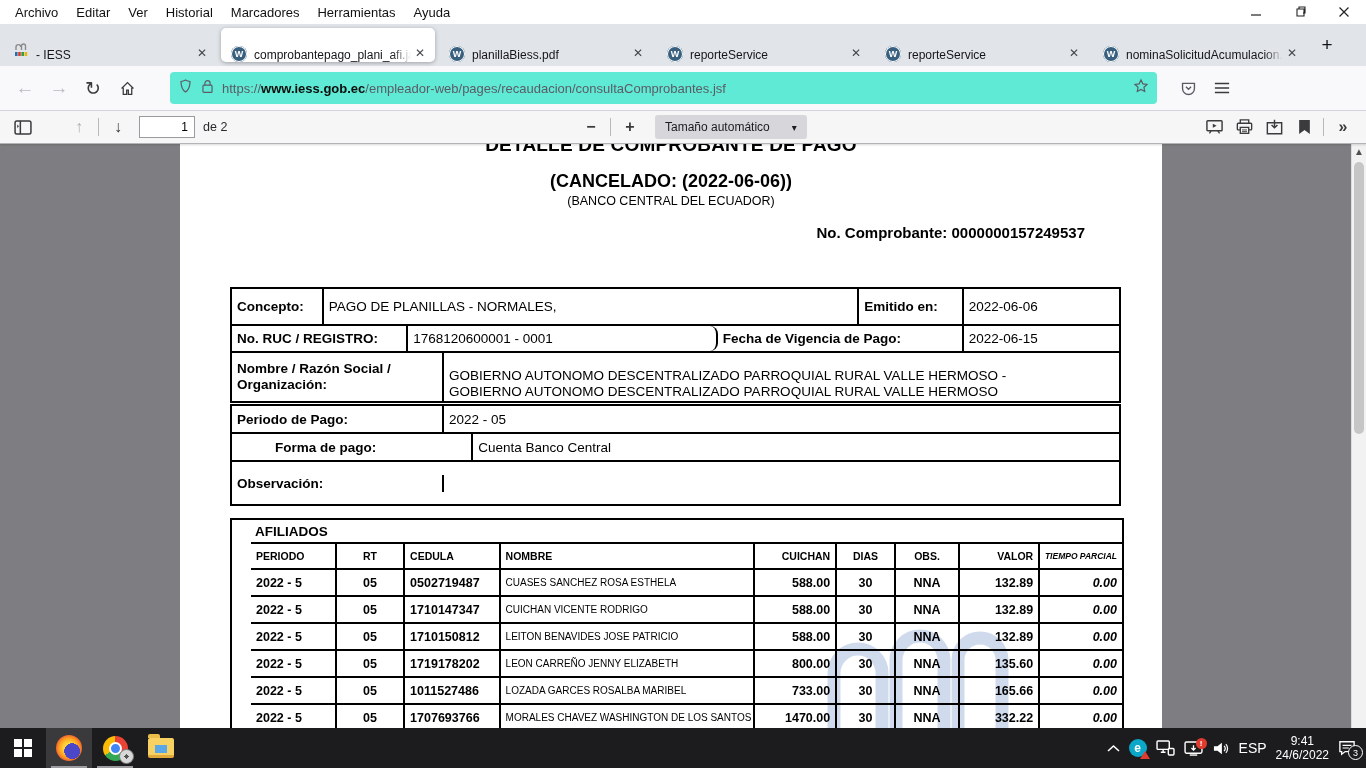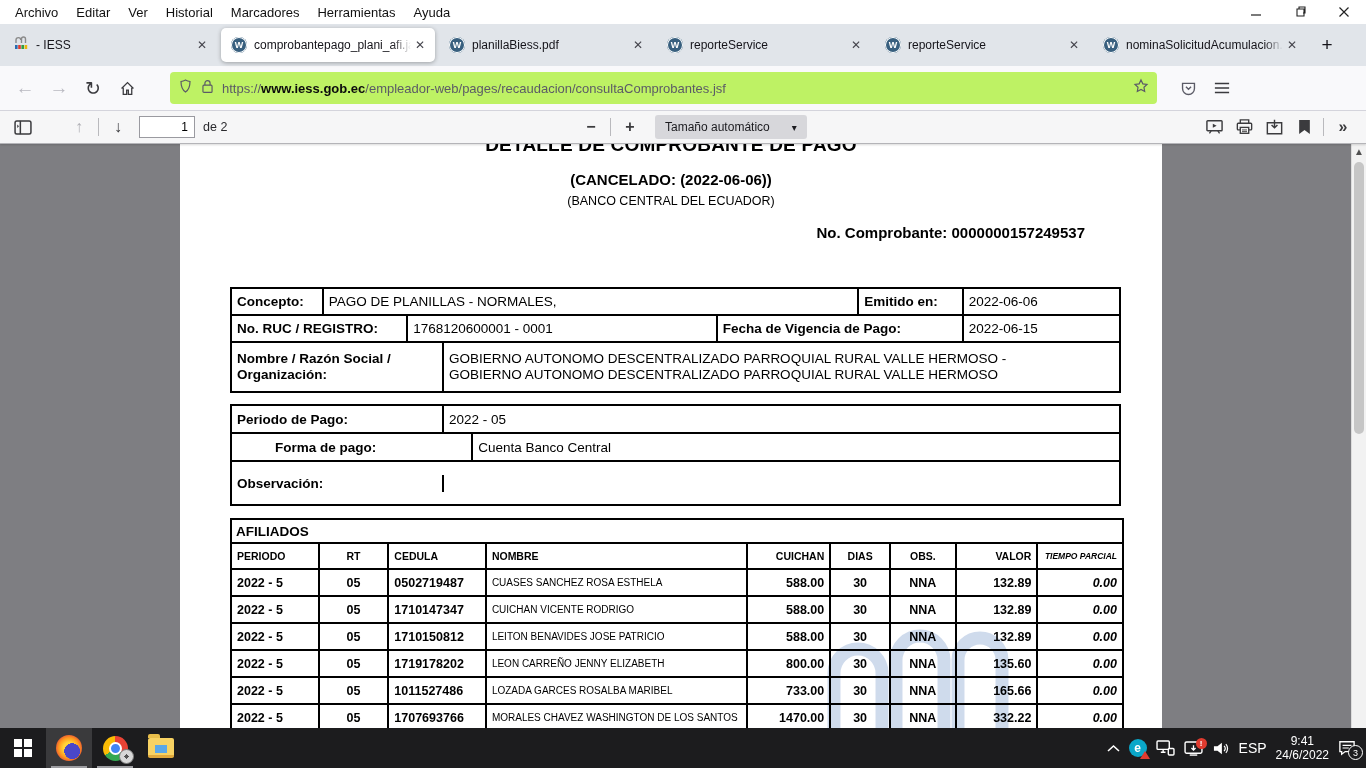--- a/index.html
+++ b/index.html
@@ -11,40 +11,40 @@
     display:flex; align-items:center; z-index:30; }
   .menus { display:flex; align-items:center; padding-left:6px; }
   .menu-item { font-size:13px; color:#111; padding:0 9px; height:24px; display:flex; align-items:center; cursor:default; }
   .win-controls { margin-left:auto; display:flex; align-items:center; }
   .win-btn { width:44px; height:24px; display:flex; align-items:center; justify-content:center; color:#222; }
   .win-btn svg { display:block; }
 
   
   .tabbar { position:absolute; top:24px; left:0; right:0; height:42px; background:#e1e5ea;
     display:flex; align-items:flex-end; z-index:29; }
-  .tab { width:214px; height:34px; margin:0 1px 4px 3px; display:flex; align-items:center;
+  .tab { width:214px; height:34px; margin:0 1px 4px 3px; display:flex; align-items:flex-end;
     padding:0 6px 0 10px; border-radius:5px; color:#15141a; }
   .tab.active { background:#ffffff; box-shadow:0 1px 4px rgba(0,0,0,.3); }
   .tab-title { flex:1; font-size:12px; white-space:nowrap; overflow:hidden; margin-left:7px;
     -webkit-mask-image:linear-gradient(90deg,#000 88%,transparent); mask-image:linear-gradient(90deg,#000 88%,transparent); }
   .tab-close { width:18px; height:18px; display:flex; align-items:center; justify-content:center;
     font-size:12px; color:#45454d; border-radius:3px; }
   .wicon { width:16px; height:16px; min-width:16px; border-radius:50%; background:#39607f; color:#fff;
     font-size:9px; font-weight:700; display:flex; align-items:center; justify-content:center;
     box-shadow:inset 0 0 0 1px #fff, inset 0 0 0 2.5px #39607f; }
   .newtab { width:30px; height:30px; margin:0 0 6px 4px; display:flex; align-items:center; justify-content:center;
     font-size:19px; color:#15141a; }
 
   
   .navbar { position:absolute; top:66px; left:0; right:0; height:45px; background:#f9f9fb;
     border-bottom:1px solid #d4d4dc; display:flex; align-items:center; z-index:28; }
   .nav-btn { width:34px; height:32px; display:flex; align-items:center; justify-content:center;
     font-size:19px; color:#3a3a3e; }
   .nav-btn.disabled { color:#b8b8c0; }
-  .urlbar { height:32px; margin-left:26px; width:987px; background:#bef264; border-radius:4px;
+  .urlbar { height:32px; margin-left:26px; width:987px; background:#5eead4; border-radius:4px;
     display:flex; align-items:center; padding:0 8px; }
   .url-text { font-size:13px; color:#5b5b66; white-space:nowrap; overflow:hidden; flex:1; margin-left:8px; }
   .url-host { color:#0c0c0d; font-weight:700; }
   .urlbar .star { margin-left:auto; }
   .nav-right { display:flex; align-items:center; margin-left:14px; }
 
   
   .pdfbar { position:absolute; top:111px; left:0; right:0; height:33px; background:#f6f6f7;
     border-bottom:1px solid #b4b4b8; box-shadow:0 1px 2px rgba(0,0,0,.15); display:flex; align-items:center; z-index:27; }
   .pdf-btn { width:30px; height:26px; display:flex; align-items:center; justify-content:center;
@@ -58,36 +58,36 @@
   .zoom-select .chev { margin-left:22px; font-size:10px; }
   .pdf-left { display:flex; align-items:center; padding-left:8px; }
   .pdf-center { position:absolute; left:576px; display:flex; align-items:center; }
   .pdf-right { margin-left:auto; display:flex; align-items:center; padding-right:8px; }
 
   
   .viewer { position:absolute; top:144px; left:0; right:0; bottom:40px; background:#7e7e82; overflow:hidden; }
   .page { position:absolute; left:180px; top:0; width:982px; height:100%; background:#ffffff; overflow:hidden; }
   .doc-title { position:absolute; top:-10px; left:0; width:100%; text-align:center;
     font-size:19px; font-weight:700; color:#000; letter-spacing:.2px; }
-  .doc-sub1 { position:absolute; top:27px; width:100%; text-align:center; font-size:15px; font-weight:700; color:#000; }
+  .doc-sub1 { position:absolute; top:27px; width:100%; text-align:center; font-size:18px; font-weight:700; color:#000; }
   .doc-sub2 { position:absolute; top:50px; width:100%; text-align:center; font-size:12.5px; color:#000; }
   .doc-receipt { position:absolute; top:80px; width:100%; text-align:right; padding-right:77px;
     font-size:15px; font-weight:700; color:#000; }
 
   .itable { position:absolute; left:50px; border:2px solid #000; background:transparent; z-index:2; }
   .irow { display:flex; border-bottom:2px solid #000; }
   .irow:last-child { border-bottom:none; }
   .icell { border-right:2px solid #000; padding:1px 5px; display:flex; align-items:center;
     font-size:13.5px; color:#000; overflow:hidden; }
   .icell:last-child { border-right:none; }
   .lab { font-weight:700; }
   .nowrap { white-space:nowrap; }
   .two-line { flex-direction:column; align-items:flex-start; justify-content:center; line-height:16px; white-space:nowrap; }
 
-  .af { position:absolute; left:50px; top:374px; width:894px; border:2px solid #000; z-index:2; }
+  .af { position:absolute; left:50px; top:374px; width:894px; border:2px solid #000; z-index:2;padding-left:19px; }
   .aband { height:22px; display:flex; align-items:center; padding:0 4px; font-weight:700; font-size:13.5px; color:#000; }
   .arow { display:flex; border-top:2px solid #000; }
   .acell, .ahcell { border-right:2px solid #000; display:flex; align-items:center; padding:0 5px;
     overflow:hidden; white-space:nowrap; color:#000; }
   .acell:last-child, .ahcell:last-child { border-right:none;font-style:italic; }
   .ahcell { height:24px; font-size:10.5px; font-weight:700; }
   .acell { height:25px; font-size:12.5px; font-weight:700; }
   .acell.c3 { font-size:10px; font-weight:400; }
   .ahcell.c8 { font-size:8.5px; }
   .c0 { width:88px; } .c1 { width:70px; justify-content:center; } .c2 { width:98px; }
@@ -319,35 +319,35 @@
         <path d="M76 310 v-85 a24 24 0 0 1 48 0 v85"></path>
       </g>
     </svg>
 
     <div class="doc-title">DETALLE DE COMPROBANTE DE PAGO</div>
     <div class="doc-sub1">(CANCELADO: (2022-06-06))</div>
     <div class="doc-sub2">(BANCO CENTRAL DEL ECUADOR)</div>
     <div class="doc-receipt">No. Comprobante: 0000000157249537</div>
 
     <div class="itable" style="top:143px; width:891px;">
-      <div class="irow" style="height:27px;">
+      <div class="irow" style="height:37px;">
         <div class="icell lab nowrap" style="width:92px;">Concepto:</div>
         <div class="icell nowrap" style="width:538px;">PAGO DE PLANILLAS - NORMALES,</div>
         <div class="icell lab nowrap" style="width:105px;">Emitido en:</div>
         <div class="icell nowrap" style="width:156px;">2022-06-06</div>
       </div>
       <div class="irow" style="height:27px;">
         <div class="icell lab nowrap" style="width:177px;">No. RUC / REGISTRO:</div>
-        <div class="icell nowrap" style="width:311px;">1768120600001 - 0001</div>
+        <div class="icell nowrap" style="width:311px;border-radius:8px;">1768120600001 - 0001</div>
         <div class="icell lab nowrap" style="width:247px;">Fecha de Vigencia de Pago:</div>
         <div class="icell nowrap" style="width:156px;">2022-06-15</div>
       </div>
       <div class="irow" style="height:48px;">
         <div class="icell lab" style="width:213px; line-height:16px;">Nombre / Razón Social / Organización:</div>
-        <div class="icell two-line" style="width:678px;">
+        <div class="icell two-line" style="width:678px;justify-content:flex-end;">
           <span>GOBIERNO AUTONOMO DESCENTRALIZADO PARROQUIAL RURAL VALLE HERMOSO -</span>
           <span>GOBIERNO AUTONOMO DESCENTRALIZADO PARROQUIAL RURAL VALLE HERMOSO</span>
         </div>
       </div>
     </div>
 
     <div class="itable" style="top:260px; width:891px;">
       <div class="irow" style="height:28px;">
         <div class="icell lab nowrap" style="width:213px;">Periodo de Pago:</div>
         <div class="icell nowrap" style="width:678px;">2022 - 05</div>

